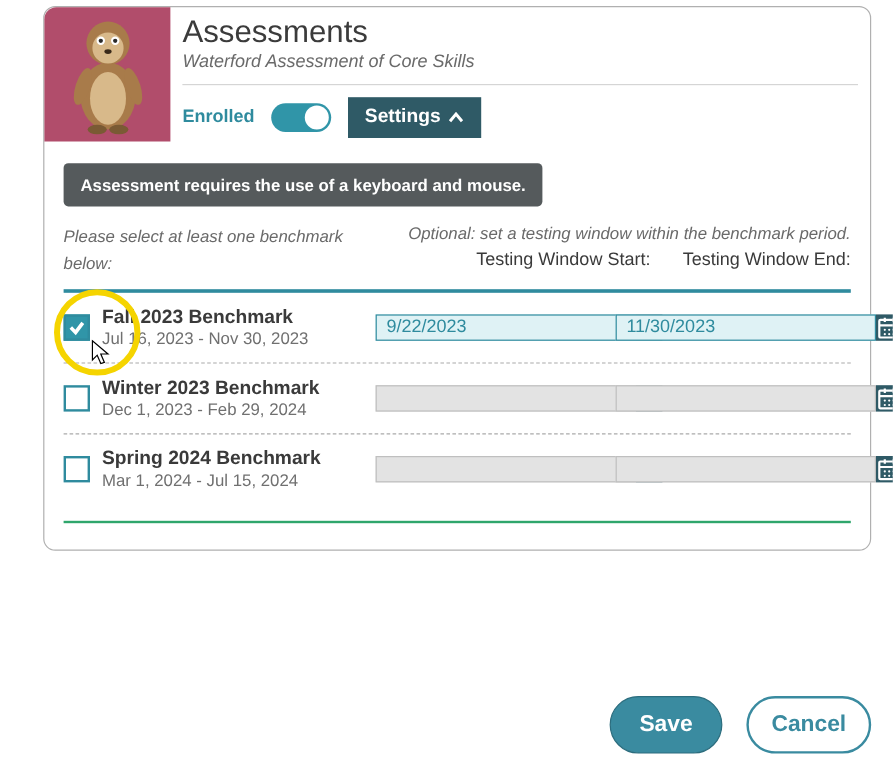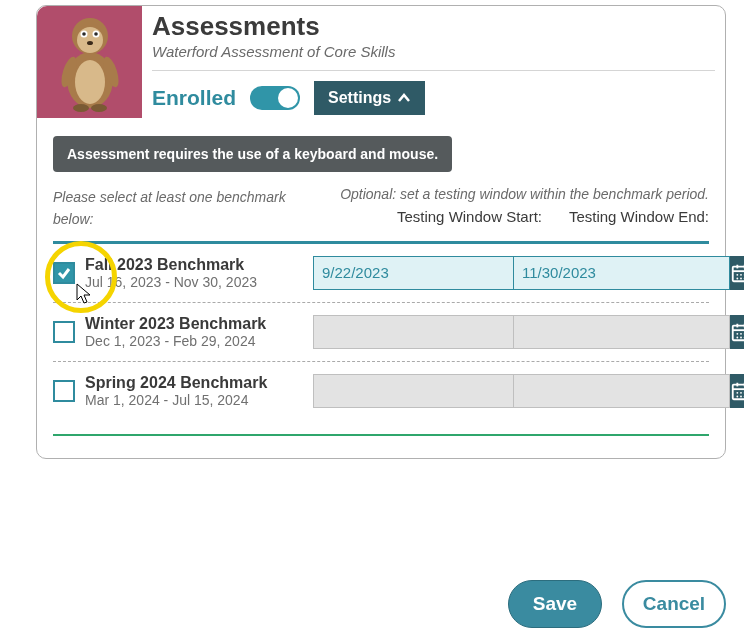--- a/index.html
+++ b/index.html
@@ -33,21 +33,21 @@
     justify-content: center;
     overflow: hidden;
   }
   .avatar svg { width: 86px; height: 100px; }
   .header-right {
     flex: 1;
     padding: 6px 0 0 10px;
   }
   .title {
     font-size: 26px;
-    font-weight: 700;
+    font-weight: 400;
     color: #3b3b3b;
     line-height: 1.1;
   }
   .subtitle {
     font-style: italic;
     color: #6a6a6a;
     font-size: 15px;
     margin-top: 2px;
   }
   .hr-thin {
@@ -58,21 +58,21 @@
   }
   .controls-row {
     display: flex;
     align-items: center;
     gap: 14px;
     margin-top: 10px;
   }
   .enrolled-label {
     color: #2f8b9e;
     font-weight: 600;
-    font-size: 21px;
+    font-size: 15px;
   }
   .toggle {
     width: 50px;
     height: 24px;
     background: #3095a8;
     border-radius: 12px;
     position: relative;
     cursor: pointer;
   }
   .toggle-knob {
@@ -167,21 +167,21 @@
   .check.checked svg { display: block; }
   .check svg { display: none; width: 14px; height: 14px; stroke: #fff; stroke-width: 3; fill: none; }
   .bench-text {
     margin-left: 10px;
     width: 228px;
   }
   .bench-name { font-weight: 700; color: #3a3a3a; font-size: 16px; }
   .bench-dates { color: #707070; font-size: 14px; }
   .date-field {
     width: 170px;
-    height: 34px;
+    height: 22px;
     display: flex;
     margin-right: 30px;
   }
   .date-input {
     flex: 1;
     border: 1px solid #2f8b9e;
     padding: 0 8px;
     font-size: 15px;
     color: #2f8b9e;
     background: #dff2f5;

